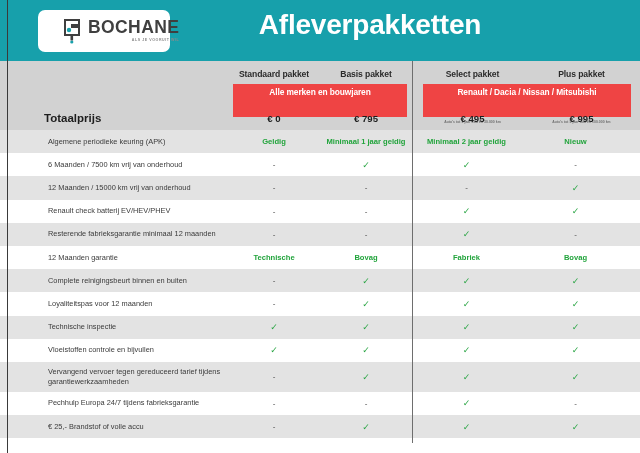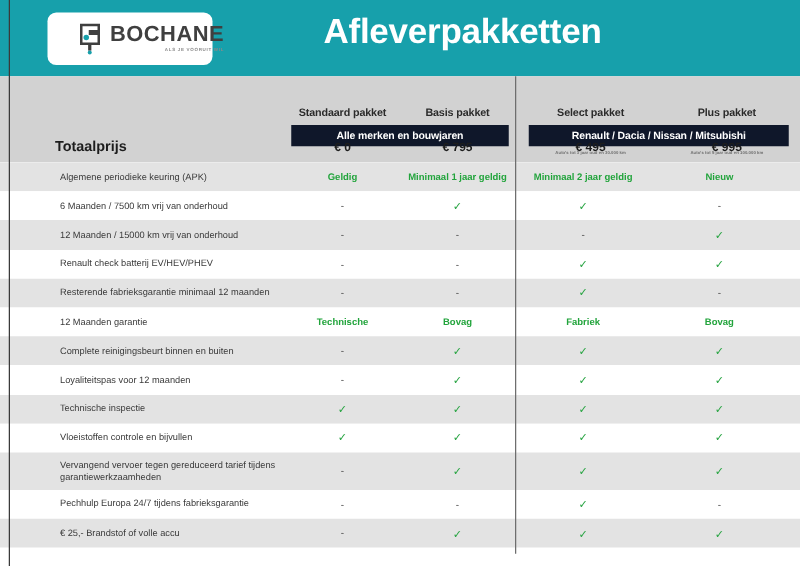--- a/index.html
+++ b/index.html
@@ -83,39 +83,39 @@
     position: absolute;
     top: 0;
     height: 69px;
   }
   .grp-left  { left: 228px; width: 184px; }
   .grp-right { left: 418px; width: 218px; }
 
   .grp .names {
     display: flex;
     width: 100%;
-    padding-top: 24px;
+    padding-top: 8px;
   }
   .grp .names > div {
     flex: 1 1 50%;
     text-align: center;
     font-size: 8.6px;
     font-weight: 700;
     color: #2b2b2b;
     letter-spacing: -0.1px;
   }
   .grp .brandbar {
     margin: 5px auto 0;
     width: calc(100% - 10px);
-    background: #0f172a;
+    background: #ef4444;
     color: #ffffff;
     font-size: 8.4px;
     font-weight: 700;
     text-align: center;
-    padding: 3px 0 4px;
+    padding: 3px 0 20px;
     letter-spacing: -0.1px;
   }
   .grp .subnotes {
     display: flex;
     width: 100%;
     margin-top: 3px;
   }
   .grp .subnotes > div {
     flex: 1 1 50%;
     text-align: center;

